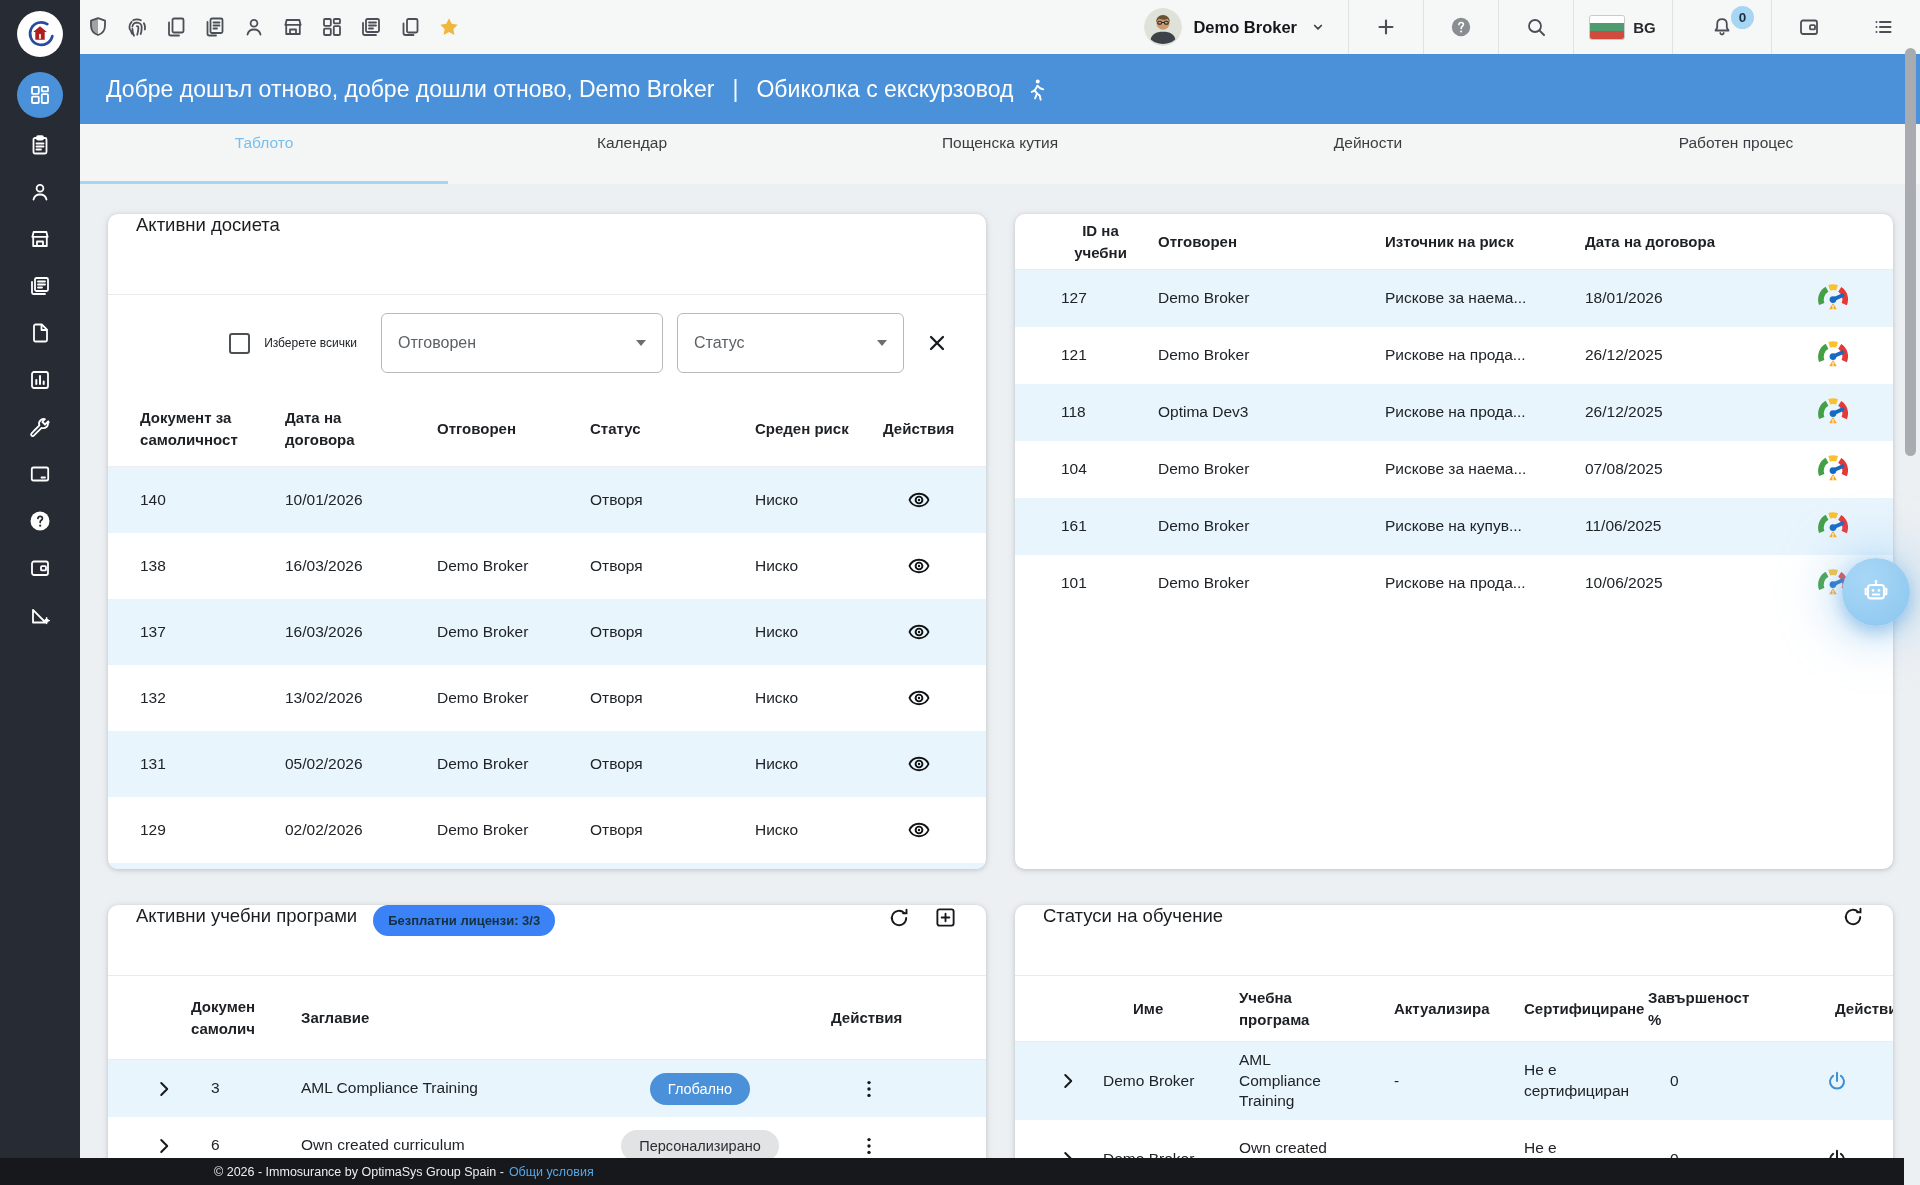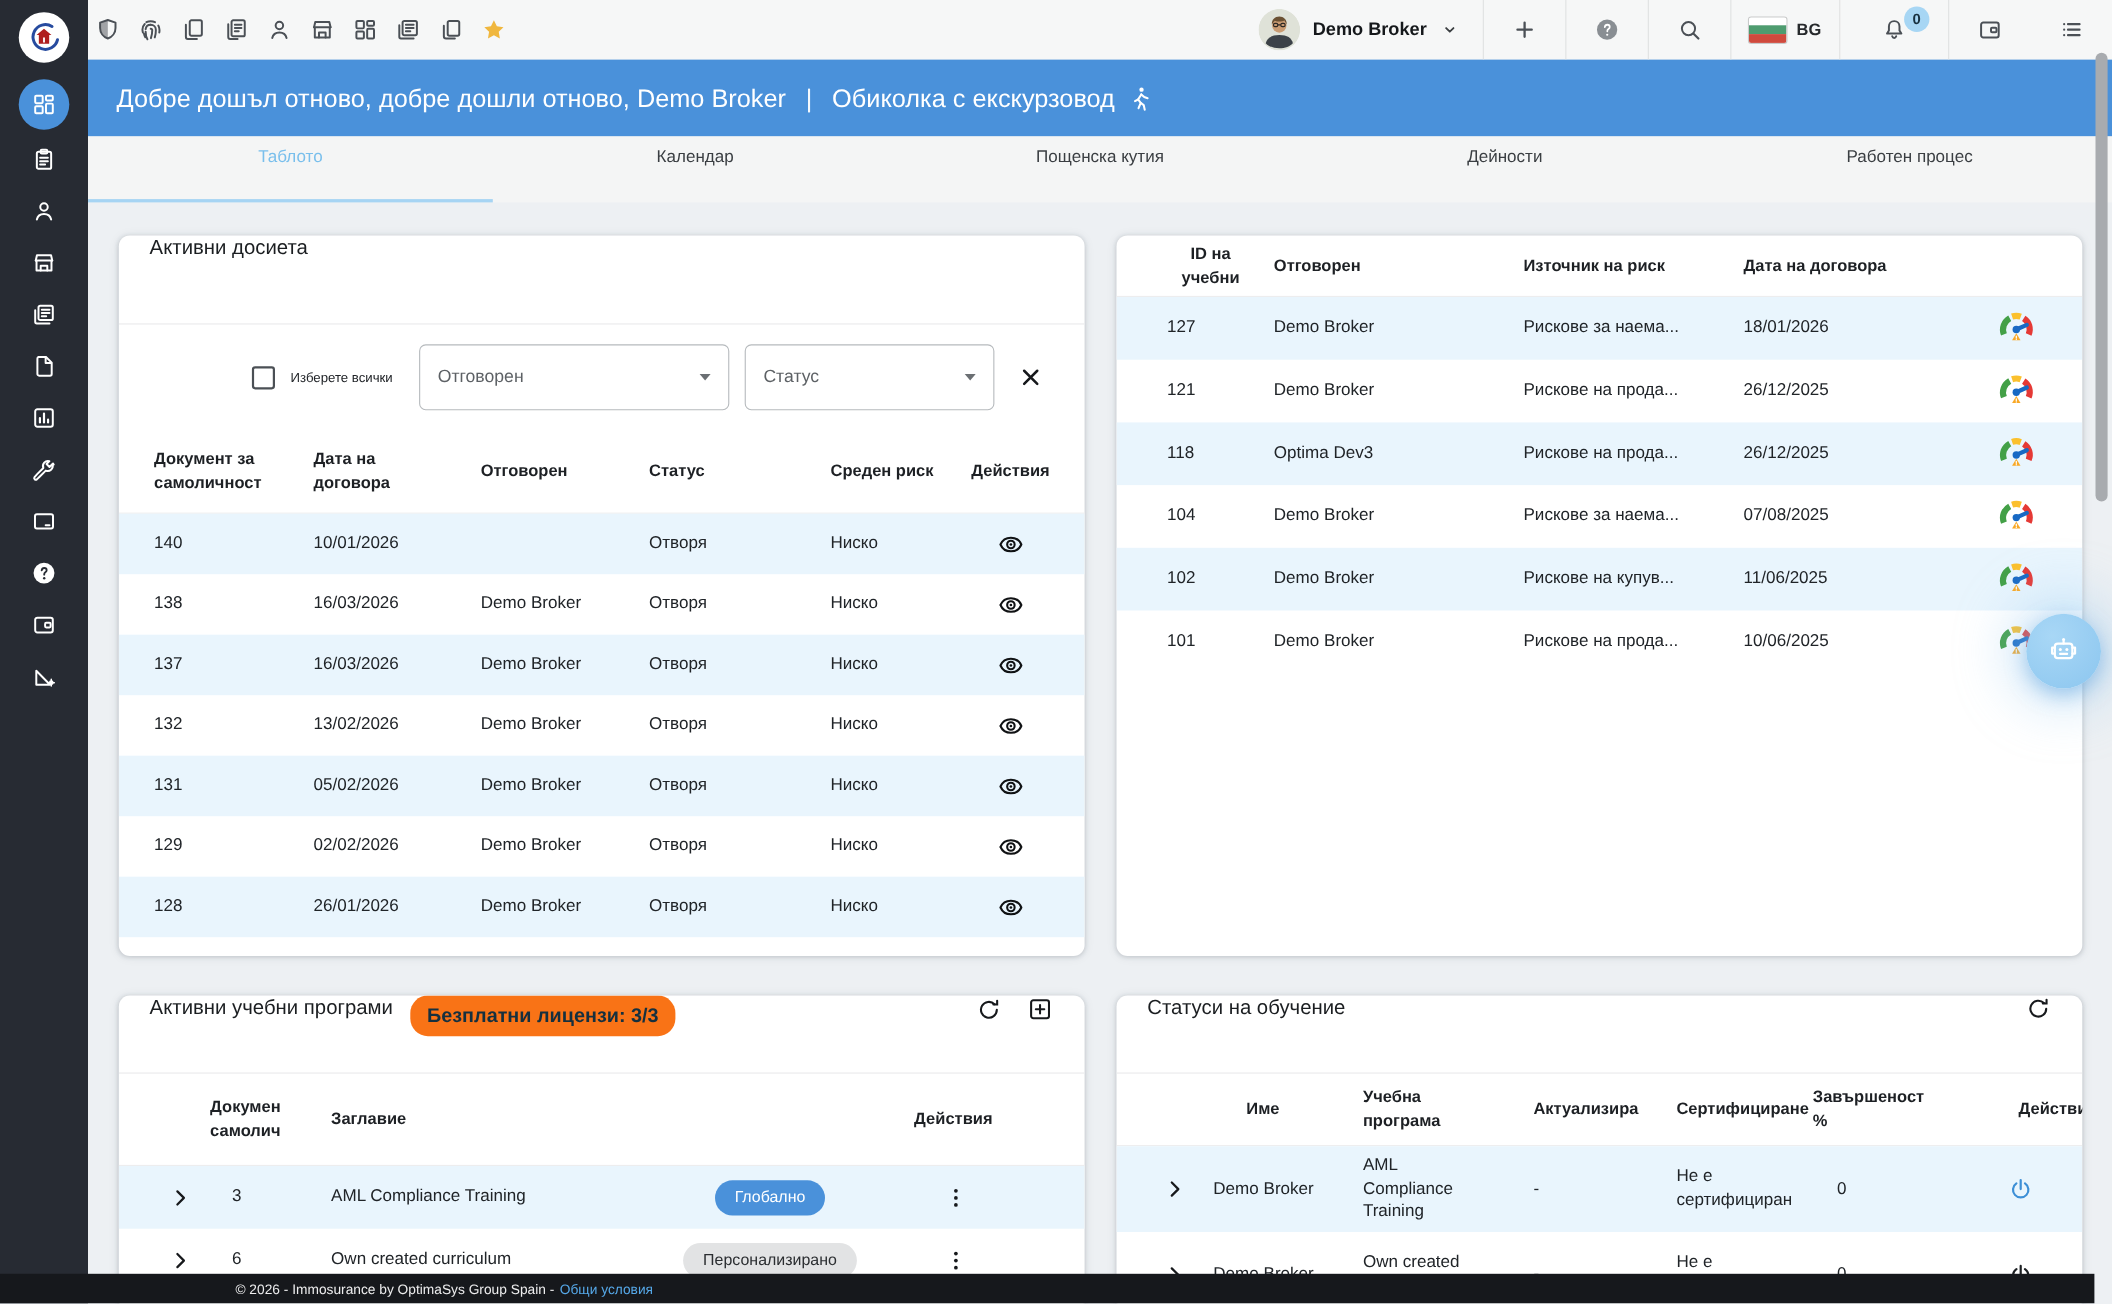--- a/index.html
+++ b/index.html
@@ -83,21 +83,21 @@
   .thead{display:grid;align-items:center;border-bottom:1px solid #ededee}
   .th{font-size:15px;font-weight:700;color:#1d2024;line-height:1.45}
   .trow{display:grid;align-items:center;cursor:pointer}
   .trow.alt{background:#e9f5fd}
   .td{font-size:15.5px;color:#202428;line-height:1.35}
   .cell-c{display:flex;justify-content:center}
 
   
   .files-grid{grid-template-columns:145px 152px 153px 165px 128px 1fr;padding:0 32px}
   #card-files .thead{height:75px}
-  #card-files .trow{height:55px}
+  #card-files .trow{height:66px}
   #card-files .th{padding-right:30px}
   #card-files .th-act{padding-right:0;text-align:center}
   .eye{width:24px;height:24px;color:#101214}
 
   
   .str-grid{grid-template-columns:115px 227px 200px 215px 1fr;padding:0 28px}
   #card-str .thead{height:55px}
   #card-str .trow{height:57px}
   .str-id-h{text-align:center;padding:0 14px}
   .str-id{padding-left:18px}
@@ -110,21 +110,21 @@
   .prog-id-h{padding-right:40px;overflow:hidden}
   .prog-id{padding-left:20px}
   .c-act-h{padding-left:60px}
   .cell-pill{display:flex;justify-content:center;padding-left:38px}
   .cell-kebab{display:flex;justify-content:flex-start;padding-left:86px}
   .kebab{width:24px;height:24px}
   .chev-btn{width:22px;height:22px;color:#17191c}
   .pill{display:inline-flex;align-items:center;justify-content:center;font-size:14.5px;padding:8px 18px;border-radius:18px;white-space:nowrap}
   .pill-blue{background:#4a91da;color:#fff}
   .pill-gray{background:#e2e3e4;color:#2b2e31}
-  .badge-lic{background:#f97316;color:#15303f;font-size:18px;font-weight:700;padding:8px 15px;border-radius:16px;
+  .badge-lic{background:#3b82f6;color:#15303f;font-size:13px;font-weight:700;padding:8px 15px;border-radius:16px;
              margin-left:16px;white-space:nowrap}
 
   
   .train-grid{grid-template-columns:50px 132px 155px 130px 130px 120px 1fr;padding:0 28px}
   #card-training .thead{height:65px}
   #card-training .trow{height:78px}
   .c-name-h{padding-left:40px}
   .c-name{padding-left:10px}
   .c-prog{padding-left:14px;padding-right:36px}
   .c-upd{padding-left:14px}
@@ -755,21 +755,21 @@
               <circle cx="16" cy="16.5" r="3" fill="#1869c4"></circle>
               <path d="m16 19.6-3.4 5.6h6.8Z" fill="#f9a825"></path>
               <path d="M16 21.8v1.5" stroke="#fff" stroke-linecap="round"></path>
               <circle cx="16" cy="24.4" r=".55" fill="#fff"></circle>
             </svg>
           </button>
         </span>
       </div>
 
       <div class="trow str-grid alt">
-        <span class="td str-id">102</span>
+        <span class="td str-id">161</span>
         <span class="td">Demo Broker</span>
         <span class="td">Рискове на купув...</span>
         <span class="td">11/06/2025</span>
         <span class="cell-c">
           <button class="icon-btn gauge">
             <svg viewBox="0 0 32 32" fill="none">
               <path d="M6 20.5A10.5 10.5 0 0 1 10.7 7.4" stroke="#43a047" stroke-width="5"></path>
               <path d="M12.6 6a10.5 10.5 0 0 1 7 .1" stroke="#fbc02d" stroke-width="5"></path>
               <path d="M22 7.5a10.5 10.5 0 0 1 4 13" stroke="#e53935" stroke-width="5"></path>
               <path d="M16 16.5l8.5-3.8" stroke="#1869c4" stroke-width="3.4" stroke-linecap="round"></path>

